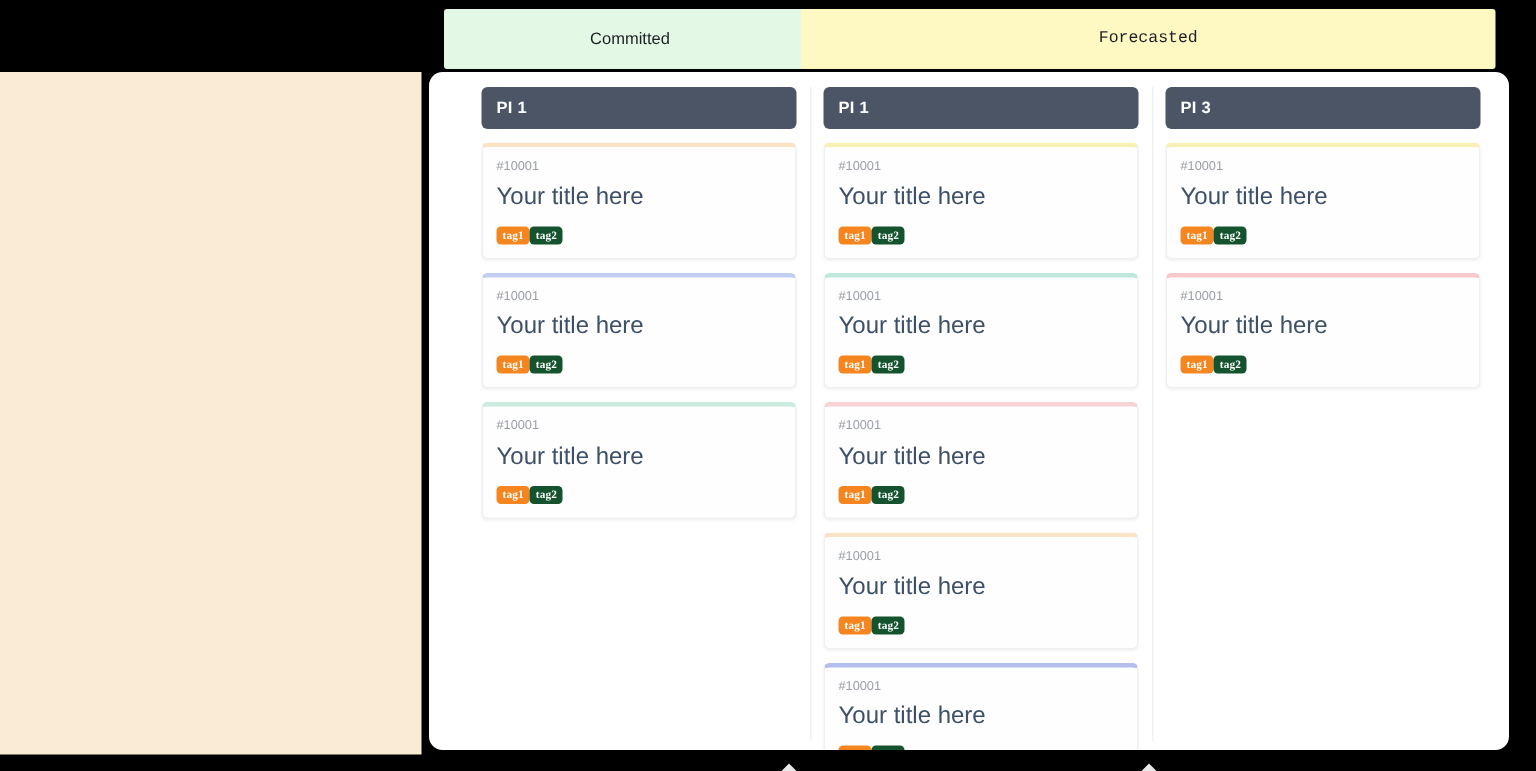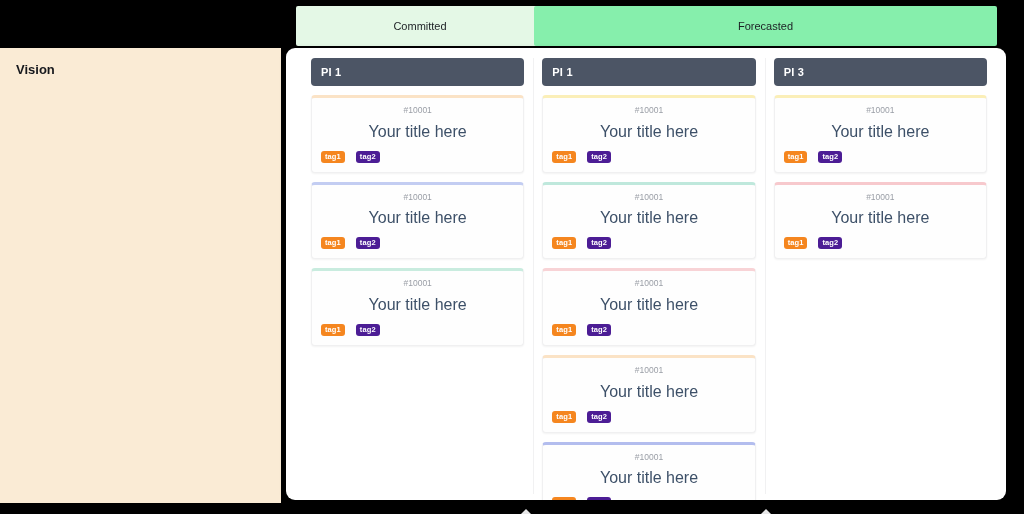--- a/index.html
+++ b/index.html
@@ -56,35 +56,36 @@
     border-radius: 2px;
   }
   #band-committed {
     left: 296px;
     width: 248px;
     background: #e4f8e6;
   }
   #band-forecasted {
     left: 534px;
     width: 463px;
-    background: #86efac;
+    background: #fef9c3;
+    font-family: Liberation Mono, monospace;
   }
 
   
   #board {
     position: absolute;
     left: 286px;
     top: 48px;
     width: 720px;
     height: 452px;
     background: #ffffff;
     border-radius: 9px;
     box-shadow: 0 2px 6px rgba(0,0,0,0.28);
     box-sizing: border-box;
-    padding: 10px 10px 0 16px;
+    padding: 10px 10px 0 26px;
     display: flex;
     gap: 0px;
     overflow: hidden;
   }
 
   .pi-column {
     flex: 1 1 0;
     min-width: 0;
     box-sizing: border-box;
     padding: 0 9px;
@@ -115,68 +116,67 @@
   .card {
     background: #fefefe;
     border: 1px solid #f0f0f1;
     border-top-width: 3px;
     border-top-style: solid;
     border-radius: 4px;
     box-sizing: border-box;
     padding: 8px 9px 9px 9px;
     margin-bottom: 9px;
     box-shadow: 0 1px 2px rgba(0,0,0,0.05);
-    text-align: center;
   }
   .card-id {
     font-size: 8.5px;
     color: #9a9ea6;
     margin-bottom: 7px;
     line-height: 1;
   }
   .card-title {
     font-size: 16px;
     color: #3d5068;
     margin-bottom: 10px;
     line-height: 1.2;
   }
   .card-tags {
     display: flex;
-    gap: 11px;
+    gap: 0;
+    font-family: Liberation Serif, serif;
   }
   .tag {
     font-size: 7.5px;
     font-weight: bold;
     color: #ffffff;
     border-radius: 3px;
     padding: 2px 4px 2.5px 4px;
     line-height: 1;
     letter-spacing: 0.1px;
   }
   .tag-1 { background: #f5861f; }
-  .tag-2 { background: #4c1d95; }
+  .tag-2 { background: #14532d; }
 
   
   .tick {
     position: absolute;
     bottom: 0px;
     width: 0;
     height: 0;
     border-left: 5px solid transparent;
     border-right: 5px solid transparent;
     border-bottom: 5px solid #e7e7e8;
   }
   #tick-1 { left: 521px; }
   #tick-2 { left: 761px; }
 </style>
 </head>
 <body>
 
 <div id="vision-panel">
-  <div id="vision-title">Vision</div>
 </div>
 
 <div class="band" id="band-committed">
   <span>Committed</span>
 </div>
 <div class="band" id="band-forecasted">
   <span>Forecasted</span>
 </div>
 
 <div id="board">

